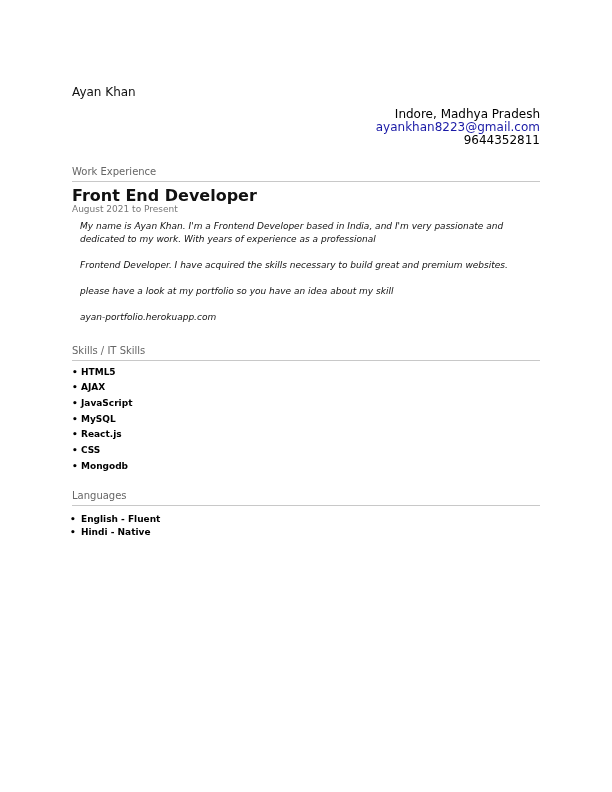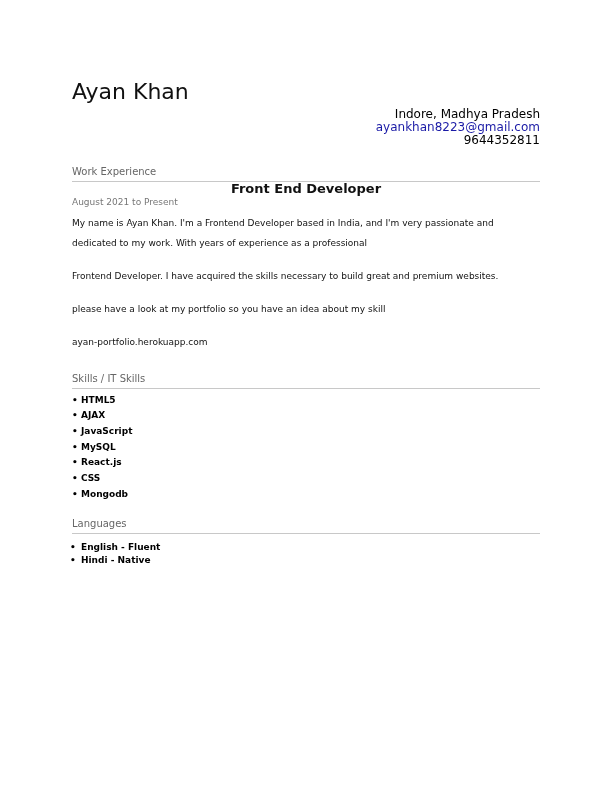--- a/index.html
+++ b/index.html
@@ -1,27 +1,27 @@
 <!DOCTYPE html>
 <html><head>
 <meta charset="utf-8">
 <style>
   html, body { margin: 0; padding: 0; background: #ffffff; }
   body { width: 612px; height: 792px; position: relative; overflow: hidden;
          font-family: "DejaVu Sans", sans-serif; color: #000; }
   .page { position: absolute; left: 72px; top: 80px; width: 468px; }
-  .name { font-size: 22px; line-height: 24px; margin: 0; font-weight: normal; color: #111; }
+  .name { font-size: 12px; line-height: 24px; margin: 0; font-weight: normal; color: #111; }
   .contact-line { font-size: 12px; line-height: 13px; text-align: right; }
   .email { color: #1a1aa6; text-decoration: none; }
   .section-title { font-size: 10px; color: #666; font-weight: normal; margin: 0;
                    padding-bottom: 4px; border-bottom: 1px solid #c8c8c8; }
-  .entry-title { font-size: 13px; font-weight: bold; line-height: 14px; color: #111; text-align: center; }
+  .entry-title { font-size: 16px; font-weight: bold; line-height: 14px; margin-top: 7px; color: #111; }
   .muted { font-size: 9px; color: #777; line-height: 12.5px; }
   .sub { font-size: 9px; color: #111; line-height: 12.5px; }
-  .para { font-size: 9px; line-height: 20px; margin: 0; color: #111; }
+  .para { font-size: 9px; line-height: 13px; margin: 8px; color: #111; font-style: italic; }
   ul { margin: 0; padding: 0; list-style: none; font-weight: bold; }
   .skills li { font-size: 9px; line-height: 15.7px; position: relative; padding-left: 9px; }
   .skills li::before { content: "•"; position: absolute; left: 0; }
   .langs li { font-size: 9px; line-height: 13px; position: relative; padding-left: 9px; }
   .langs li::before { content: "•"; position: absolute; left: -2px; }
 </style>
 </head>
 <body>
 
 <div class="page">

